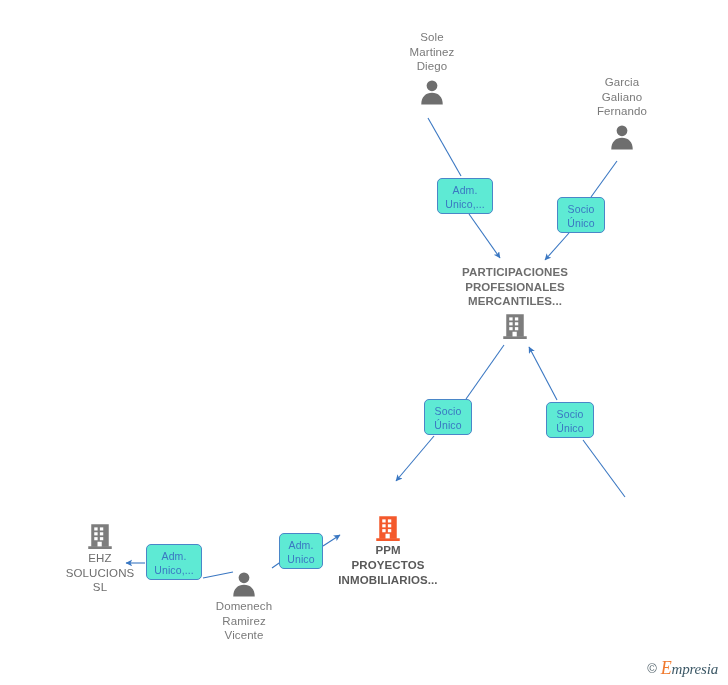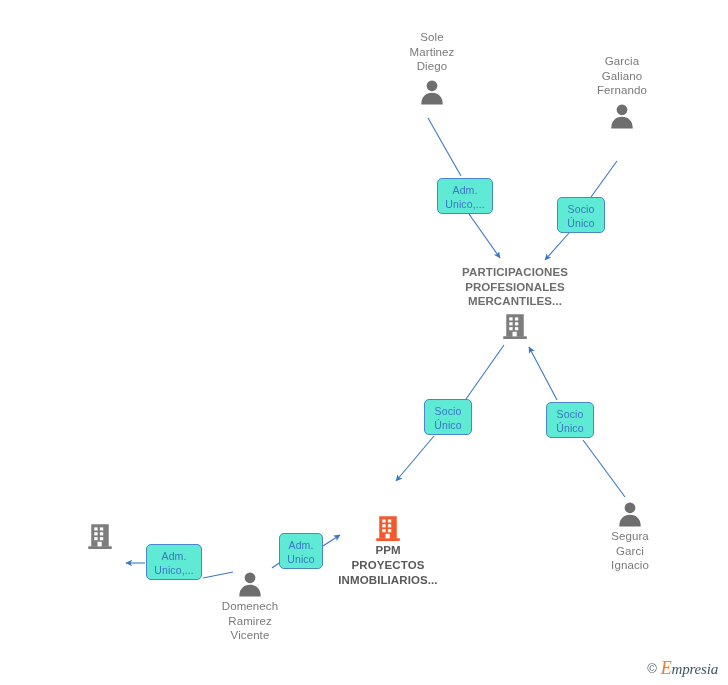--- a/index.html
+++ b/index.html
@@ -136,21 +136,21 @@
   <div class="node person" style="left:432px; top:30px;">
     <div class="caption">Sole
 Martinez
 Diego</div>
     <svg class="glyph" width="30" height="30" viewBox="0 0 24 24">
       <circle cx="12" cy="7" r="4.3" fill="#6e6e6e"></circle>
       <path d="M3.4 22 C3.4 15.6 7.2 12.6 12 12.6 C16.8 12.6 20.6 15.6 20.6 22 Z" fill="#6e6e6e"></path>
     </svg>
   </div>
 
-  <div class="node person" style="left:622px; top:54px;">
+  <div class="node person" style="left:622px; top:75px;">
     <div class="caption">Garcia
 Galiano
 Fernando</div>
     <svg class="glyph" width="30" height="30" viewBox="0 0 24 24">
       <circle cx="12" cy="7" r="4.3" fill="#6e6e6e"></circle>
       <path d="M3.4 22 C3.4 15.6 7.2 12.6 12 12.6 C16.8 12.6 20.6 15.6 20.6 22 Z" fill="#6e6e6e"></path>
     </svg>
   </div>
 
   <div class="node company" style="left:515px; top:265px; width:170px; margin-left:-85px;font-weight:bold;">
@@ -180,45 +180,39 @@
       <rect x="11.9" y="9" width="2.7" height="2.5" fill="#ffffff"></rect>
       <rect x="7.4" y="12.9" width="2.7" height="2.5" fill="#ffffff"></rect>
       <rect x="11.9" y="12.9" width="2.7" height="2.5" fill="#ffffff"></rect>
       <rect x="10" y="16.6" width="3.4" height="3.7" fill="#ffffff"></rect>
     </svg>
     <div class="caption company-focus">PPM
 PROYECTOS
 INMOBILIARIOS...</div>
   </div>
 
-  <div class="node person" style="left:630px; top:499px;">
-    <svg class="glyph" width="30" height="30" viewBox="0 0 24 24">
-      <circle cx="12" cy="7" r="4.3" fill="#6e6e6e"></circle>
-      <path d="M3.4 22 C3.4 15.6 7.2 12.6 12 12.6 C16.8 12.6 20.6 15.6 20.6 22 Z" fill="#6e6e6e"></path>
-    </svg>
-    <div class="caption">Segura
-Garci
-Ignacio</div>
-  </div>
 
   <div class="node company" style="left:100px; top:521px;">
     <svg class="glyph" width="30" height="30" viewBox="0 0 24 24">
       <rect x="5" y="2.6" width="14" height="18" fill="#7d7d7d"></rect>
       <rect x="2.6" y="20.2" width="18.8" height="2.2" fill="#7d7d7d"></rect>
       <rect x="7.4" y="5.1" width="2.7" height="2.5" fill="#ffffff"></rect>
       <rect x="11.9" y="5.1" width="2.7" height="2.5" fill="#ffffff"></rect>
       <rect x="7.4" y="9" width="2.7" height="2.5" fill="#ffffff"></rect>
       <rect x="11.9" y="9" width="2.7" height="2.5" fill="#ffffff"></rect>
       <rect x="7.4" y="12.9" width="2.7" height="2.5" fill="#ffffff"></rect>
       <rect x="11.9" y="12.9" width="2.7" height="2.5" fill="#ffffff"></rect>
       <rect x="10" y="16.6" width="3.4" height="3.7" fill="#ffffff"></rect>
     </svg>
-  </div>
-
-  <div class="node person" style="left:250px; top:569px;">
+    <div class="caption company">EHZ
+SOLUCIONS
+SL</div>
+  </div>
+
+  <div class="node person" style="left:244px; top:569px;">
     <svg class="glyph" width="30" height="30" viewBox="0 0 24 24">
       <circle cx="12" cy="7" r="4.3" fill="#6e6e6e"></circle>
       <path d="M3.4 22 C3.4 15.6 7.2 12.6 12 12.6 C16.8 12.6 20.6 15.6 20.6 22 Z" fill="#6e6e6e"></path>
     </svg>
     <div class="caption">Domenech
 Ramirez
 Vicente</div>
   </div>
 
   <div class="edge-label" style="left:437px; top:178px; width:56px; height:36px;">Adm.

